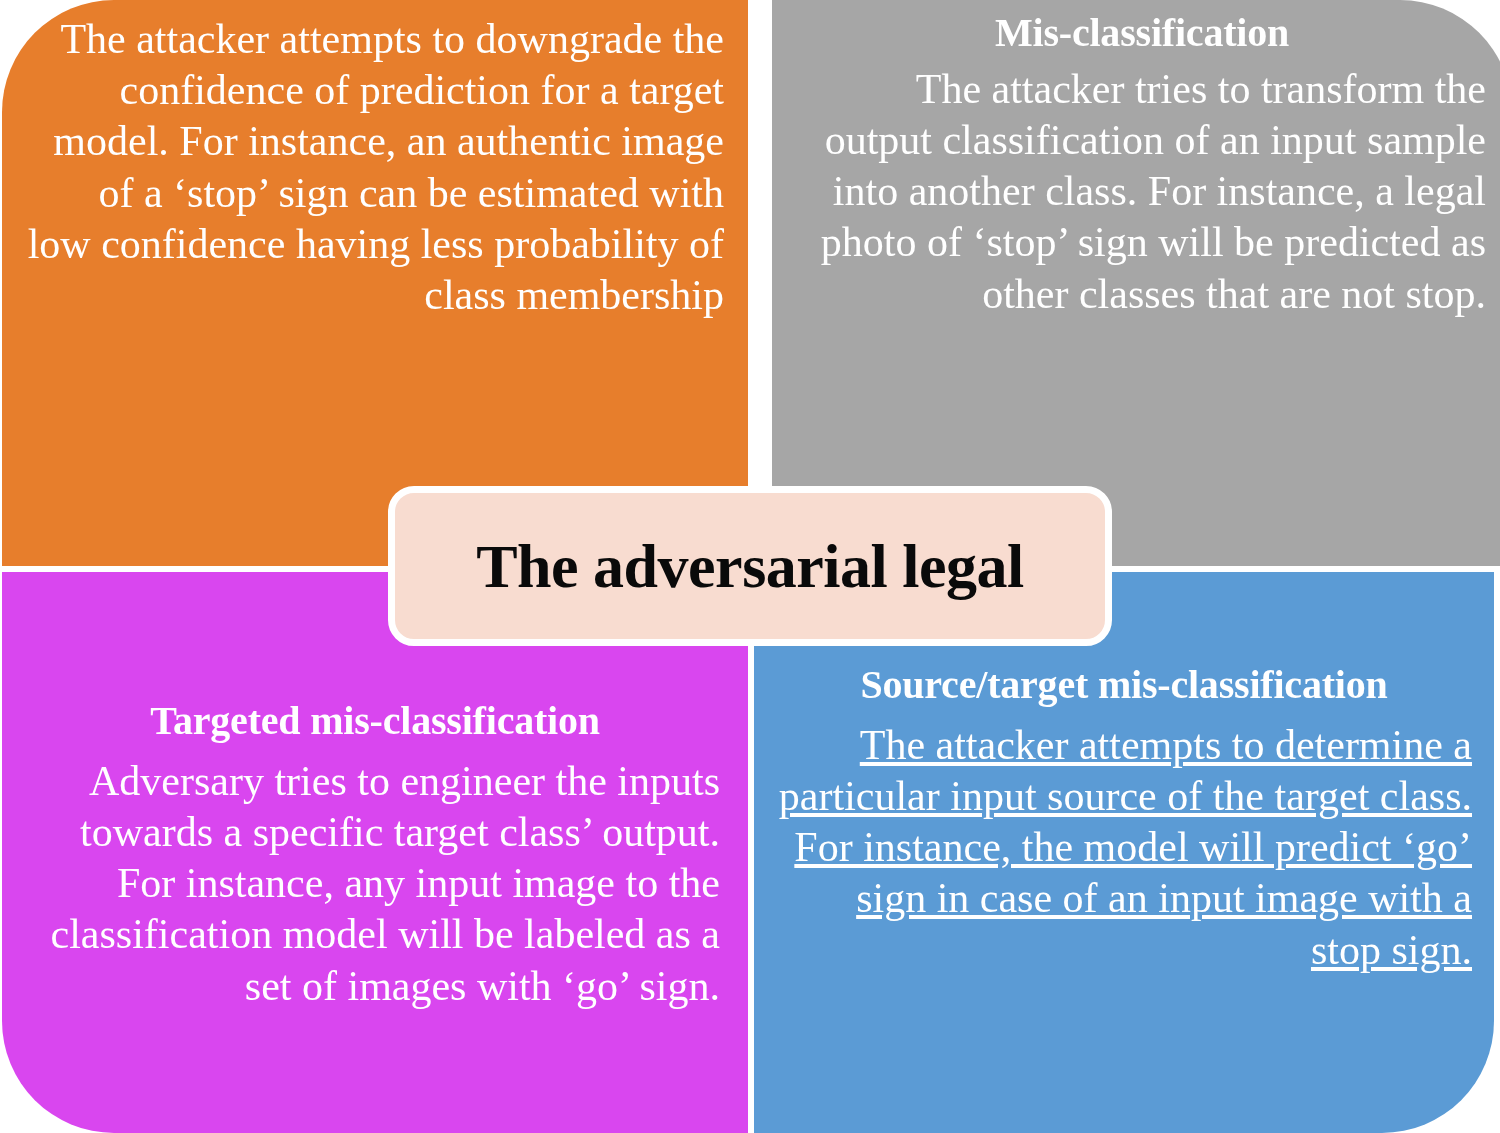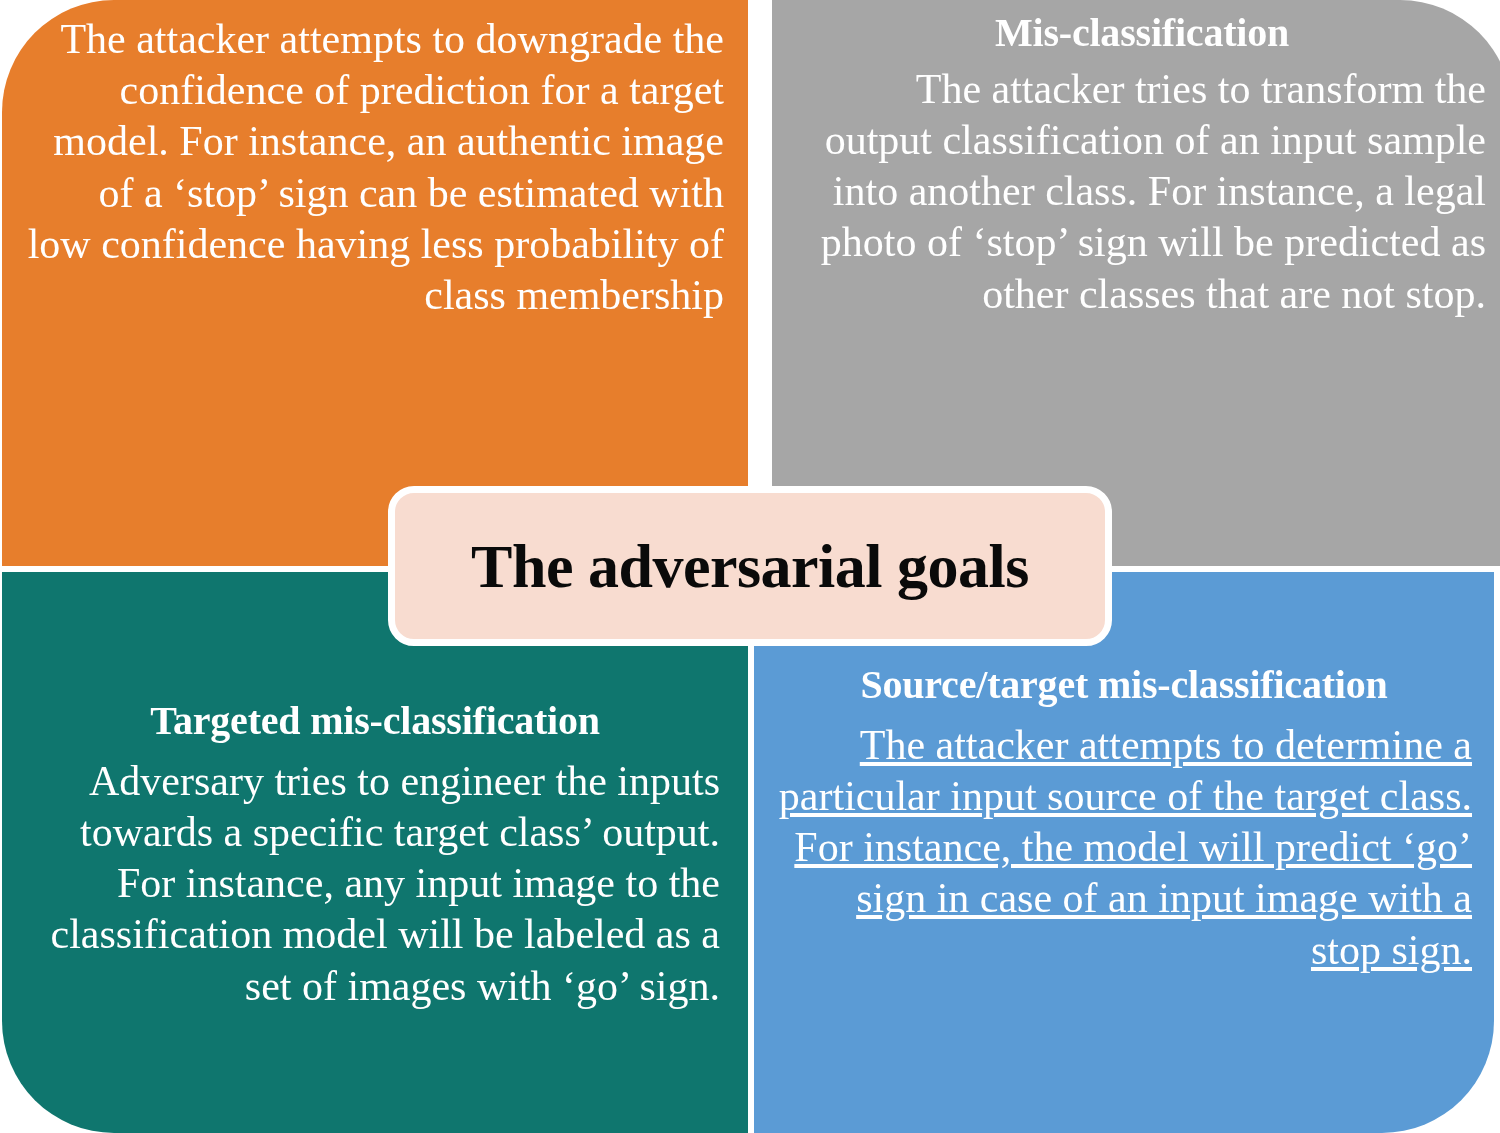--- a/index.html
+++ b/index.html
@@ -40,21 +40,21 @@
     left: 754px; top: 0px;
     width: 740px; height: 566px;
     background: #A6A6A6;
     border-radius: 0 112px 0 0;
     padding: 4px 26px 0 26px;
     margin-left: 18px;
   }
   .quad-bl {
     left: 2px;  top: 572px;
     width: 746px; height: 561px;
-    background: #0f766e;
+    background: #d946ef;
     border-radius: 0 0 0 112px;
     padding: 0 28px 0 28px;
   }
   .quad-br {
     left: 754px; top: 572px;
     width: 740px; height: 561px;
     background: #5B9BD5;
     border-radius: 0 0 112px 0;
     padding: 0 22px 0 22px;
   }
@@ -126,16 +126,16 @@
     <div class="quad-title">Targeted mis-classification</div>
     <div class="quad-body">Adversary tries to engineer the inputs towards a specific target class’ output. For instance, any input image to the classification model will be labeled as a set of images with ‘go’ sign.</div>
   </div>
 
   <div class="quad quad-br">
     <div class="quad-title">Source/target mis-classification</div>
     <div class="quad-body">The attacker attempts to determine a particular input source of the target class. For instance, the model will predict ‘go’ sign in case of an input image with a stop sign.</div>
   </div>
 
   <div class="center-card">
-    <div class="center-title">The adversarial goals</div>
+    <div class="center-title">The adversarial legal</div>
   </div>
 
 </div>
 
 </body></html>

